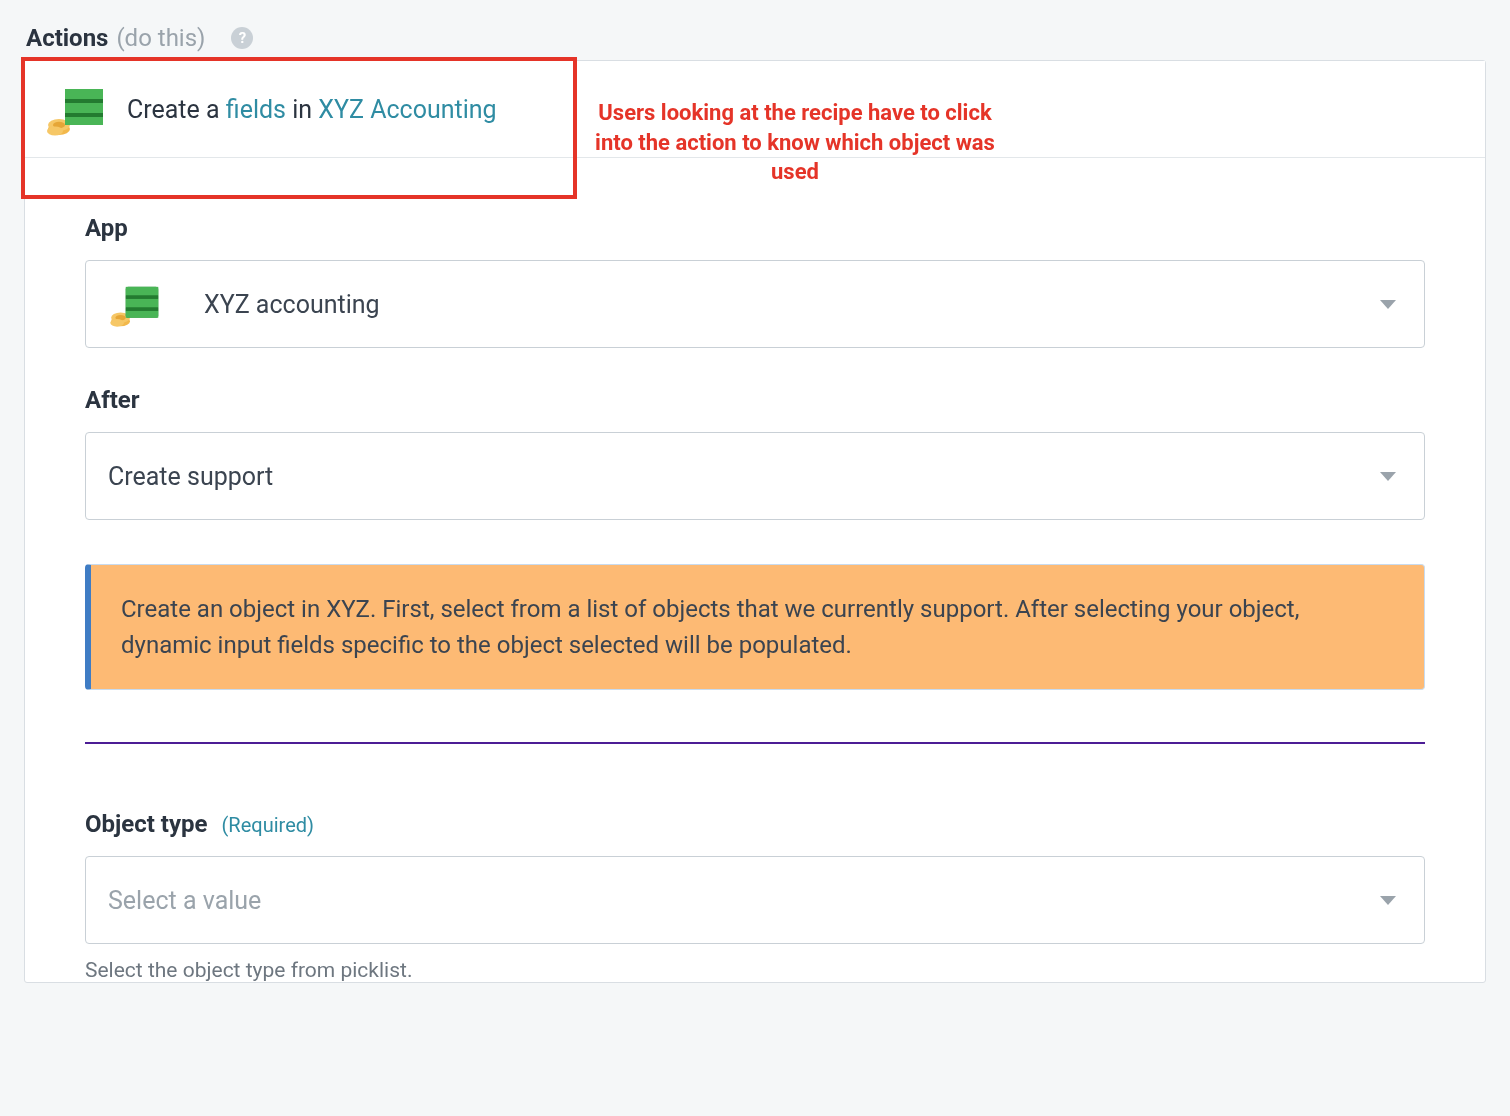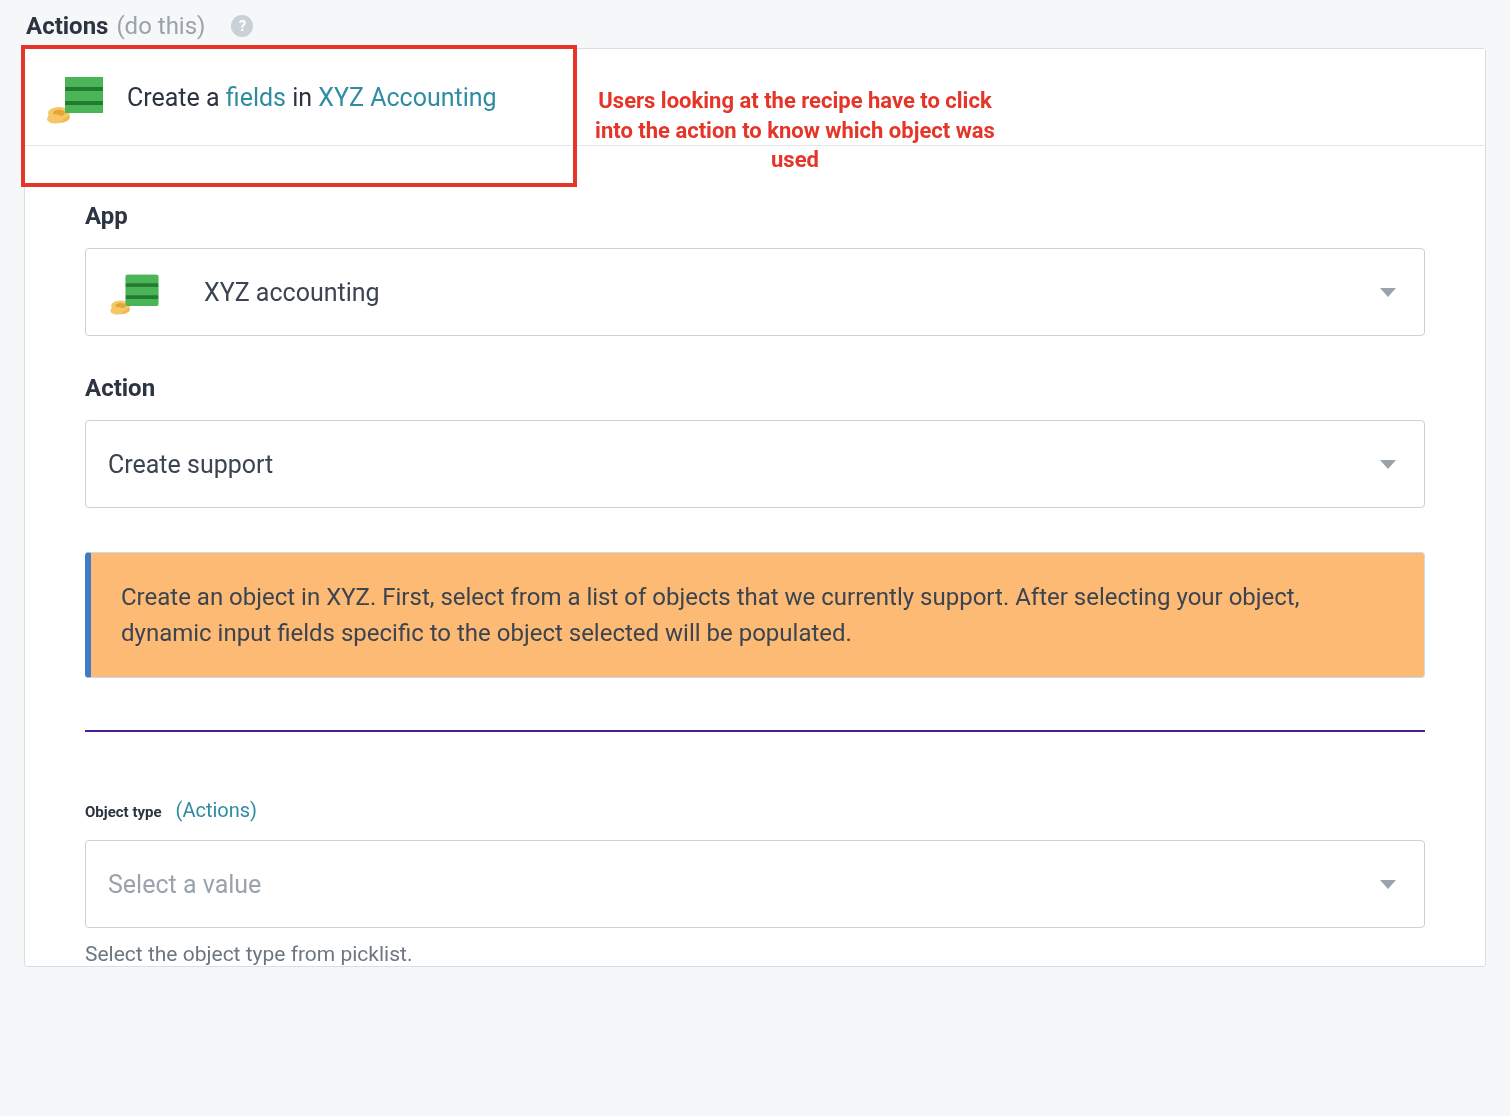--- a/index.html
+++ b/index.html
@@ -5,21 +5,21 @@
   * { box-sizing: border-box; margin: 0; padding: 0; }
   body {
     font-family: -apple-system, BlinkMacSystemFont, "Segoe UI", Roboto, "Helvetica Neue", Arial, sans-serif;
     background: #f5f7f8;
     color: #2b3440;
     width: 1510px;
     height: 1116px;
     overflow: hidden;
   }
   .canvas {
-    padding: 8px 24px 0 24px;
+    padding: 20px 24px 0 24px;
   }
   .top-label-row {
     display: flex;
     align-items: center;
     gap: 10px;
     margin: 4px 0 8px 2px;
   }
   .top-label {
     font-size: 24px;
     font-weight: 700;
@@ -153,21 +153,21 @@
   .lower-area {
     padding: 56px 60px 0 60px;
   }
   .compound-label {
     display: flex;
     align-items: baseline;
     gap: 14px;
     margin-bottom: 18px;
   }
   .compound-label .main {
-    font-size: 15px;
+    font-size: 24px;
     font-weight: 700;
     color: #2b3440;
   }
   .compound-label .req {
     font-size: 20px;
     color: #2f8ca3;
   }
   .helper-text {
     font-size: 21px;
     color: #6e7780;
@@ -234,38 +234,38 @@
                   <ellipse cx="10" cy="50" rx="8" ry="4.5" fill="#f6c766"></ellipse>
                 </svg>
               </span>
               <span class="select-value">XYZ accounting</span>
             </div>
             <span class="dropdown-caret"></span>
           </div>
         </div>
 
         <div class="field-block" style="margin-bottom:0;">
-          <div class="field-label">Action</div>
+          <div class="field-label">After</div>
           <div class="select">
             <div class="left">
               <span class="select-value">Create support</span>
             </div>
             <span class="dropdown-caret"></span>
           </div>
         </div>
 
         <div class="info-banner">Create an object in XYZ. First, select from a list of objects that we currently support. After selecting your object, dynamic input fields specific to the object selected will be populated.</div>
 
       </div>
     </div>
 
     <div class="lower-area">
       <div class="compound-label">
         <span class="main">Object type</span>
-        <span class="req">(Actions)</span>
+        <span class="req">(Required)</span>
       </div>
       <div class="select">
         <div class="left">
           <span class="select-placeholder">Select a value</span>
         </div>
         <span class="dropdown-caret"></span>
       </div>
       <div class="helper-text">Select the object type from picklist.</div>
     </div>
 

